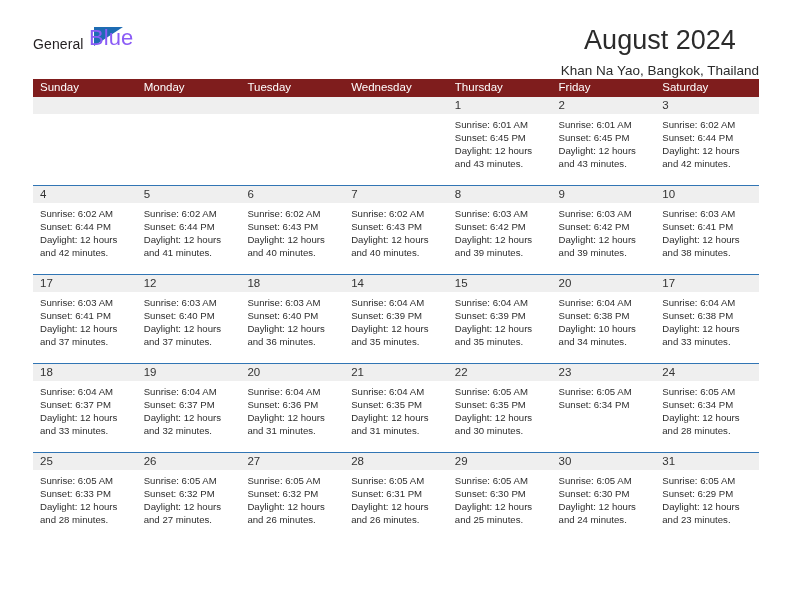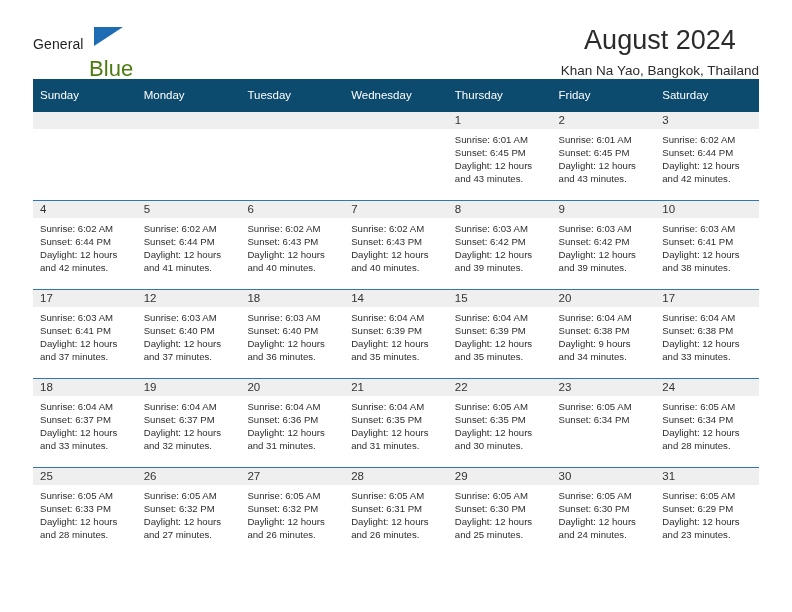--- a/index.html
+++ b/index.html
@@ -45,24 +45,24 @@
     position: absolute;
     left: 0;
     top: 11px;
     font-size: 14px;
     letter-spacing: 0.1px;
     color: #231f20;
   }
   .brand-blue {
     position: absolute;
     left: 56px;
-    top: 32px;
+    top: 1px;
     font-size: 22px;
     letter-spacing: 0.1px;
-    color: #4d7c0f;
+    color: #8b5cf6;
   }
   .brand-triangle {
     position: absolute;
     left: 61px;
     top: 1px;
     width: 0;
     height: 0;
     border-left: 29px solid #1e6cb3;
     border-bottom: 19px solid transparent;
   }
@@ -87,22 +87,22 @@
 
   
   .calendar {
     width: 726px;
     margin-top: 7px;
   }
 
   .weekdays {
     display: grid;
     grid-template-columns: repeat(7, 1fr);
-    background: #0c4a6e;
-    height: 33px;
+    background: #7f1d1d;
+    height: 18px;
     align-items: center;
   }
   .weekday {
     font-size: 11.5px;
     color: #ffffff;
     padding-left: 7px;
     line-height: 1;
     white-space: nowrap;
   }
 
@@ -315,21 +315,21 @@
               <div>Sunrise: 6:04 AM</div>
               <div>Sunset: 6:39 PM</div>
               <div class="daylight">Daylight: 12 hours and 35 minutes.</div>
             </div>
           </div>
           <div class="day-cell">
             <span class="day-number">20</span>
             <div class="day-info">
               <div>Sunrise: 6:04 AM</div>
               <div>Sunset: 6:38 PM</div>
-              <div class="daylight">Daylight: 9 hours and 34 minutes.</div>
+              <div class="daylight">Daylight: 10 hours and 34 minutes.</div>
             </div>
           </div>
           <div class="day-cell">
             <span class="day-number">17</span>
             <div class="day-info">
               <div>Sunrise: 6:04 AM</div>
               <div>Sunset: 6:38 PM</div>
               <div class="daylight">Daylight: 12 hours and 33 minutes.</div>
             </div>
           </div>

